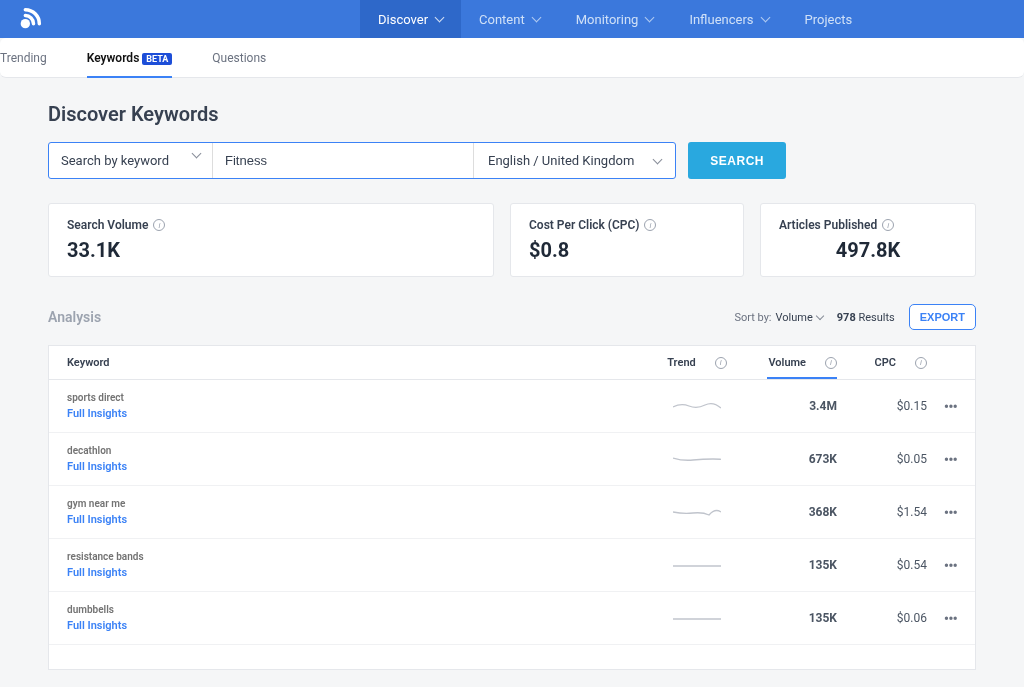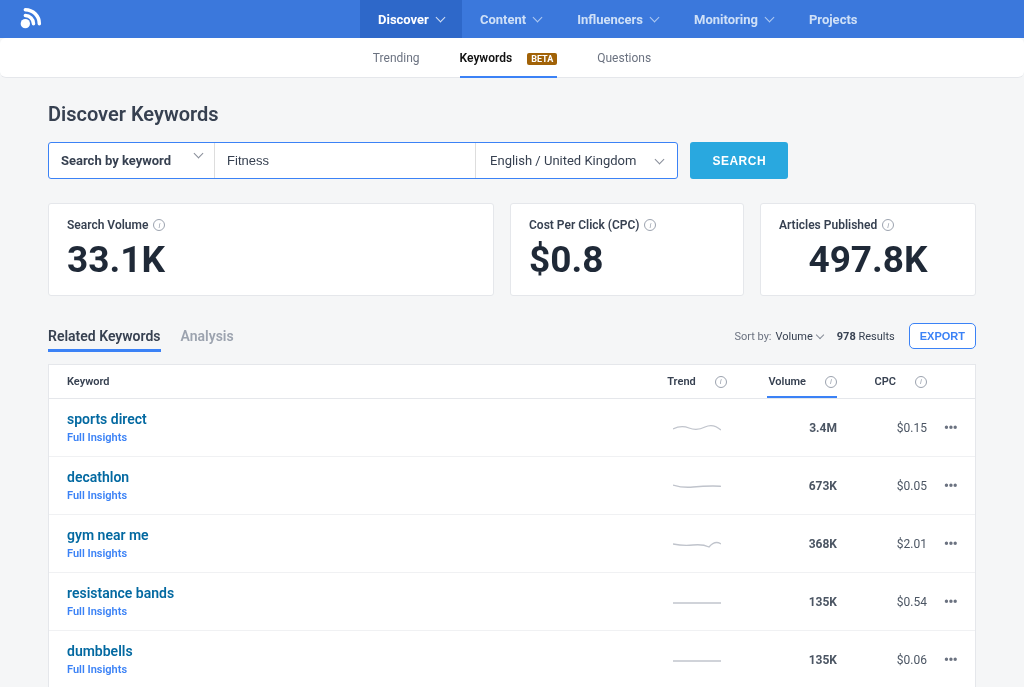--- a/index.html
+++ b/index.html
@@ -2,42 +2,42 @@
 <html><head>
 <meta charset="utf-8">
 <style>
 * { box-sizing: border-box; margin: 0; padding: 0; }
 body { font-family: -apple-system, BlinkMacSystemFont, "Segoe UI", Roboto, Arial, sans-serif; background: #f5f6f7; color: #333; font-size: 13px; width: 1024px; }
 .topnav { background: #3b78dc; height: 38px; display: flex; align-items: center; }
 .logo { width: 50px; display: flex; justify-content: center; align-items: center; padding-left: 10px; }
 .logo svg { width: 28px; height: 28px; }
 .nav-spacer { flex: 0 0 310px; }
 .nav-items { display: flex; height: 100%; }
-.nav-item { display: flex; align-items: center; color: #cfe0f7; padding: 0 18px; font-size: 13px; cursor: pointer; height: 100%; gap: 8px; font-weight: bold; }
+.nav-item { display: flex; align-items: center; color: #cfe0f7; padding: 0 18px; font-size: 13px; cursor: pointer; height: 100%; gap: 8px; }
 .nav-item.active { background: #2e68c9; color: #fff; }
 .chevron { display: inline-block; width: 7px; height: 7px; border-right: 1.5px solid currentColor; border-bottom: 1.5px solid currentColor; transform: rotate(45deg); margin-top: -3px; opacity: 0.8; }
-.subnav { background: #fff; height: 40px; display: flex; align-items: flex-end; justify-content: center; border-bottom: 1px solid #e5e7eb; gap: 40px; border-radius: 6px; }
+.subnav { background: #fff; height: 40px; display: flex; align-items: flex-end; border-bottom: 1px solid #e5e7eb; gap: 40px; border-radius: 6px; }
 .subnav-item { font-size: 12px; color: #6b7280; padding-bottom: 12px; cursor: pointer; position: relative; }
 .subnav-item.active { color: #111; font-weight: 600; }
 .subnav-item.active::after { content: ""; position: absolute; left: 0; right: 0; bottom: -1px; height: 2px; background: #3b82f6; }
-.beta { background: #a16207; color: #fff; font-size: 9px; padding: 1px 4px; border-radius: 2px; font-weight: 700; margin-left: 12px; vertical-align: middle; }
+.beta { background: #1d4ed8; color: #fff; font-size: 9px; padding: 1px 4px; border-radius: 2px; font-weight: 700; margin-left: 0; vertical-align: middle; }
 .container { padding: 24px 48px; }
 .page-title { font-size: 20px; font-weight: 600; color: #374151; margin-bottom: 16px; }
 .search-row { display: flex; gap: 12px; align-items: stretch; margin-bottom: 24px; }
 .search-group { display: flex; border: 1px solid #3b82f6; border-radius: 3px; background: #fff; overflow: hidden; }
-.search-type { padding: 10px 12px; border-right: 1px solid #ddd; display: flex; align-items: flex-start; gap: 24px; font-size: 13px; color: #374151; cursor: pointer; min-width: 160px; font-weight: bold; }
+.search-type { padding: 10px 12px; border-right: 1px solid #ddd; display: flex; align-items: flex-start; gap: 24px; font-size: 13px; color: #374151; cursor: pointer; min-width: 160px; }
 .search-input { border: none; padding: 10px 12px; font-size: 13px; width: 260px; outline: none; color: #374151; }
 .lang-select { padding: 10px 14px; border-left: 1px solid #ddd; display: flex; align-items: center; gap: 20px; font-size: 13px; color: #374151; cursor: pointer; min-width: 160px; }
 .search-btn { background: #29a8df; color: #fff; border: none; padding: 0 22px; font-size: 12px; font-weight: 700; letter-spacing: 0.5px; border-radius: 3px; cursor: pointer; }
 .cards { display: flex; gap: 16px; margin-bottom: 24px; }
 .card { background: #fff; border: 1px solid #e5e7eb; border-radius: 3px; padding: 14px 18px; }
 .card-wide { flex: 1; display: flex; justify-content: space-between; }
 .card-label { font-size: 12px; font-weight: 600; color: #374151; display: flex; align-items: center; gap: 5px; margin-bottom: 6px; }
 .info-icon { display: inline-flex; width: 12px; height: 12px; border: 1px solid #9ca3af; border-radius: 50%; align-items: center; justify-content: center; font-size: 8px; color: #9ca3af; font-weight: 400; font-style: italic; }
-.card-value { font-size: 37px; font-weight: 700; color: #1f2937; }
+.card-value { font-size: 20px; font-weight: 700; color: #1f2937; }
 .trend-block { flex: 0 0 190px; text-align: left; }
 .trend-label { font-size: 11px; color: #9ca3af; margin-bottom: 6px; }
 .trend-axis { display: flex; justify-content: space-between; font-size: 9px; color: #9ca3af; margin-top: 2px; }
 .card-mid { width: 234px; }
 .card-right { width: 216px; text-align: center; }
 .tabs-row { display: flex; align-items: center; justify-content: space-between; margin-bottom: 0; }
 .tabs { display: flex; gap: 20px; align-items: center; }
 .tab { font-size: 14px; font-weight: 600; color: #9ca3af; padding: 8px 0; cursor: pointer; position: relative; }
 .tab.active { color: #374151; }
 .tab.active::after { content: ""; position: absolute; left: 0; right: 0; bottom: 0; height: 3px; background: #3b82f6; }
@@ -49,21 +49,21 @@
 .table { background: #fff; border: 1px solid #e5e7eb; margin-top: 12px; }
 .thead { display: flex; align-items: center; padding: 10px 18px; border-bottom: 1px solid #e5e7eb; font-size: 11px; color: #6b7280; }
 .col-keyword { flex: 1; font-weight: 600; color: #374151; }
 .col-trend { width: 100px; text-align: center; display: flex; justify-content: center; align-items: center; gap: 4px; }
 .col-volume { width: 90px; text-align: right; justify-content: flex-end; display: flex; align-items: center; gap: 4px; font-weight: 700; color: #111; position: relative; }
 .col-volume.header::after { content: ""; position: absolute; bottom: -10px; left: 20px; right: 0; height: 2px; background: #3b82f6; }
 .col-cpc { width: 90px; text-align: right; justify-content: flex-end; display: flex; align-items: center; gap: 4px; }
 .col-more { width: 30px; text-align: right; }
 .trow { display: flex; align-items: center; padding: 12px 18px; border-bottom: 1px solid #f0f1f3; }
 .trow:last-child { border-bottom: none; }
-.kw-name { font-size: 14px; color: #0369a1; margin-bottom: 4px; }
+.kw-name { font-size: 10px; color: #737373; margin-bottom: 4px; }
 .kw-link { font-size: 11px; color: #3b82f6; cursor: pointer; }
 .sparkline { stroke: #c0c4cc; fill: none; stroke-width: 1.3; }
 .tval { font-size: 12px; color: #4b5563; }
 .more-dots { color: #6b7280; cursor: pointer; font-size: 16px; letter-spacing: -1px; }
 .thead .col-volume, .thead .col-cpc, .thead .col-trend { font-weight: 600; color: #374151; gap: 19px; }
 </style>
 </head>
 <body>
 
 <div class="topnav">
@@ -78,25 +78,25 @@
   <div class="nav-items" id="nav-items">
       <div class="nav-item active">
         <span>Discover</span>
         <span class="chevron"></span>
       </div>
       <div class="nav-item">
         <span>Content</span>
         <span class="chevron"></span>
       </div>
       <div class="nav-item">
+        <span>Monitoring</span>
+        <span class="chevron"></span>
+      </div>
+      <div class="nav-item">
         <span>Influencers</span>
-        <span class="chevron"></span>
-      </div>
-      <div class="nav-item">
-        <span>Monitoring</span>
         <span class="chevron"></span>
       </div>
       <div class="nav-item">
         <span>Projects</span>
       </div>
     </div>
 </div>
 
 <div class="subnav" id="subnav">
     <div class="subnav-item">Trending</div>
@@ -143,21 +143,20 @@
       <div class="card-label">
         <span>Articles Published</span>
         <span class="info-icon">i</span>
       </div>
       <div class="card-value">497.8K</div>
     </div>
   </div>
 
   <div class="tabs-row">
     <div class="tabs" id="tabs">
-        <div class="tab active">Related Keywords</div>
         <div class="tab">Analysis</div>
       </div>
     <div class="tab-actions">
       <div class="sort-select">
         <span>Sort by:</span>
         <span style="color:#374151;">Volume</span>
         <span class="chevron" style="border-color:#6b7280;width:6px;height:6px;"></span>
       </div>
       <div class="results-count">
         <strong>978</strong>
@@ -217,21 +216,21 @@
     <div class="col-keyword">
       <div class="kw-name">gym near me</div>
       <div class="kw-link">Full Insights</div>
     </div>
     <div class="col-trend">
             <svg width="48" height="18" viewBox="0 0 48 18">
               <path class="sparkline" d="M0,9 Q10,11 20,10 T36,12 Q42,5 48,9"></path>
             </svg>
           </div>
     <div class="col-volume tval">368K</div>
-    <div class="col-cpc tval">$2.01</div>
+    <div class="col-cpc tval">$1.54</div>
     <div class="col-more"><span class="more-dots">•••</span></div>
         </div>
         <div class="trow">
     <div class="col-keyword">
       <div class="kw-name">resistance bands</div>
       <div class="kw-link">Full Insights</div>
     </div>
     <div class="col-trend">
             <svg width="48" height="18" viewBox="0 0 48 18">
               <path class="sparkline" d="M0,10 L48,10"></path>

